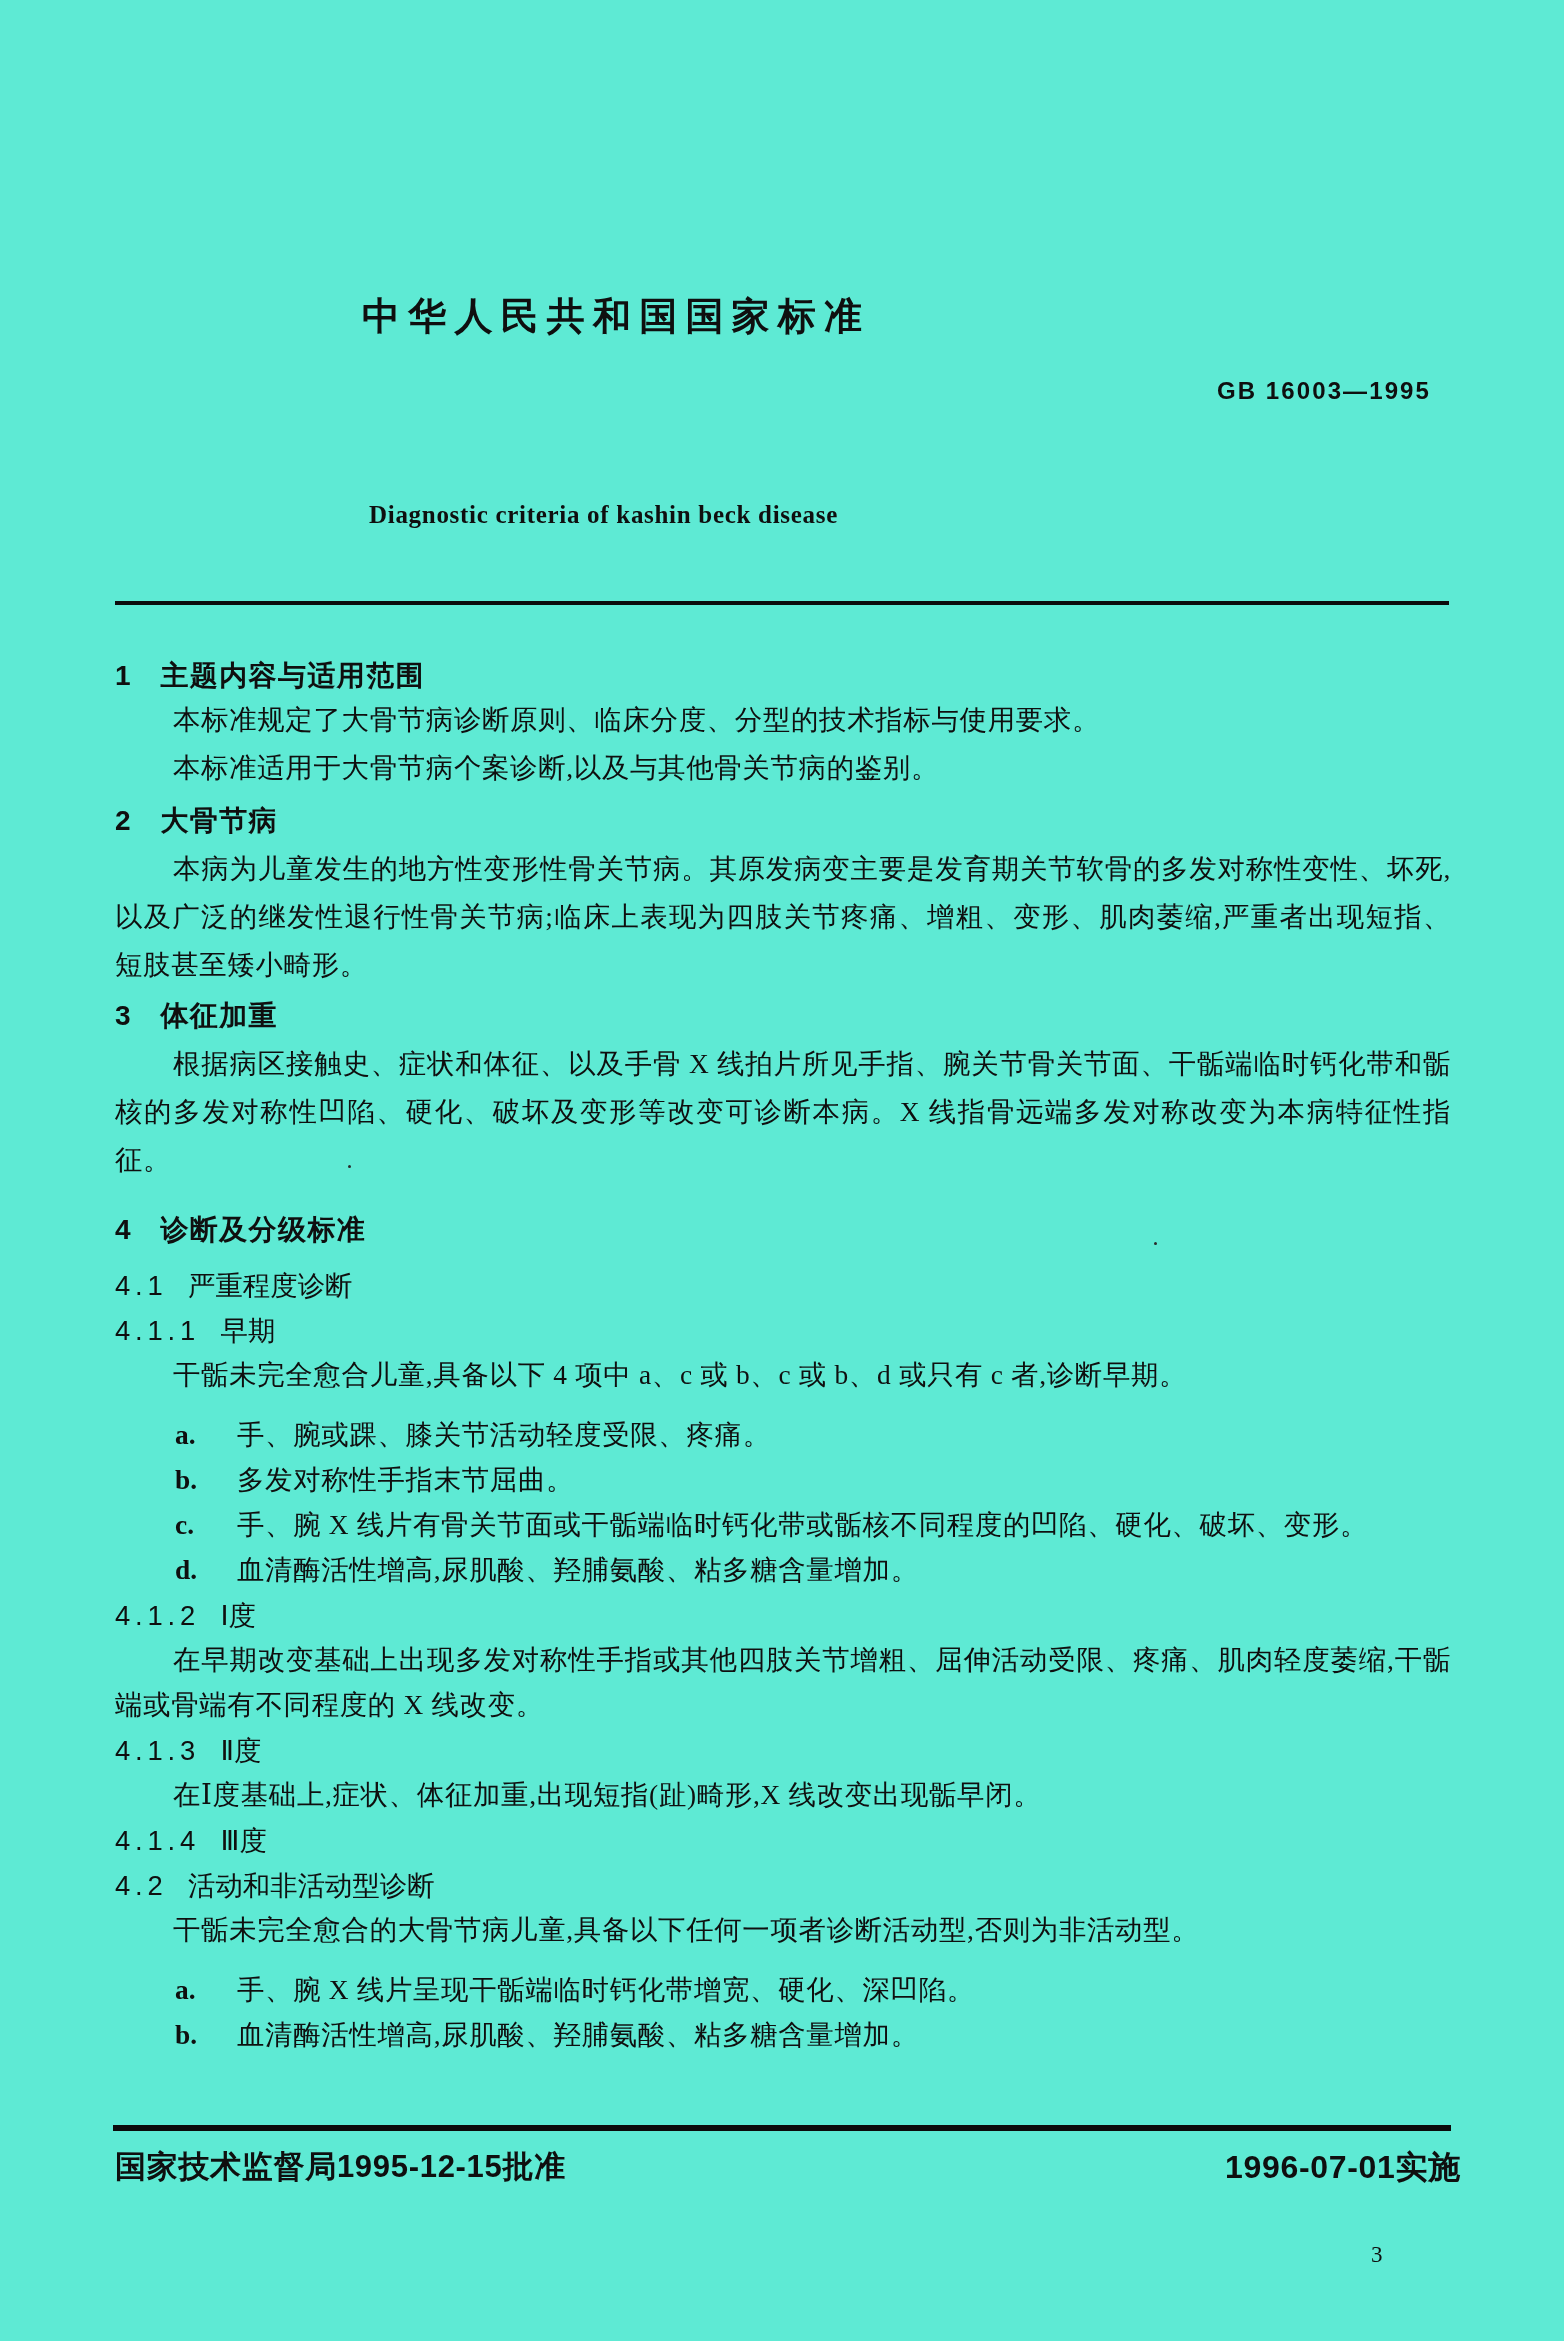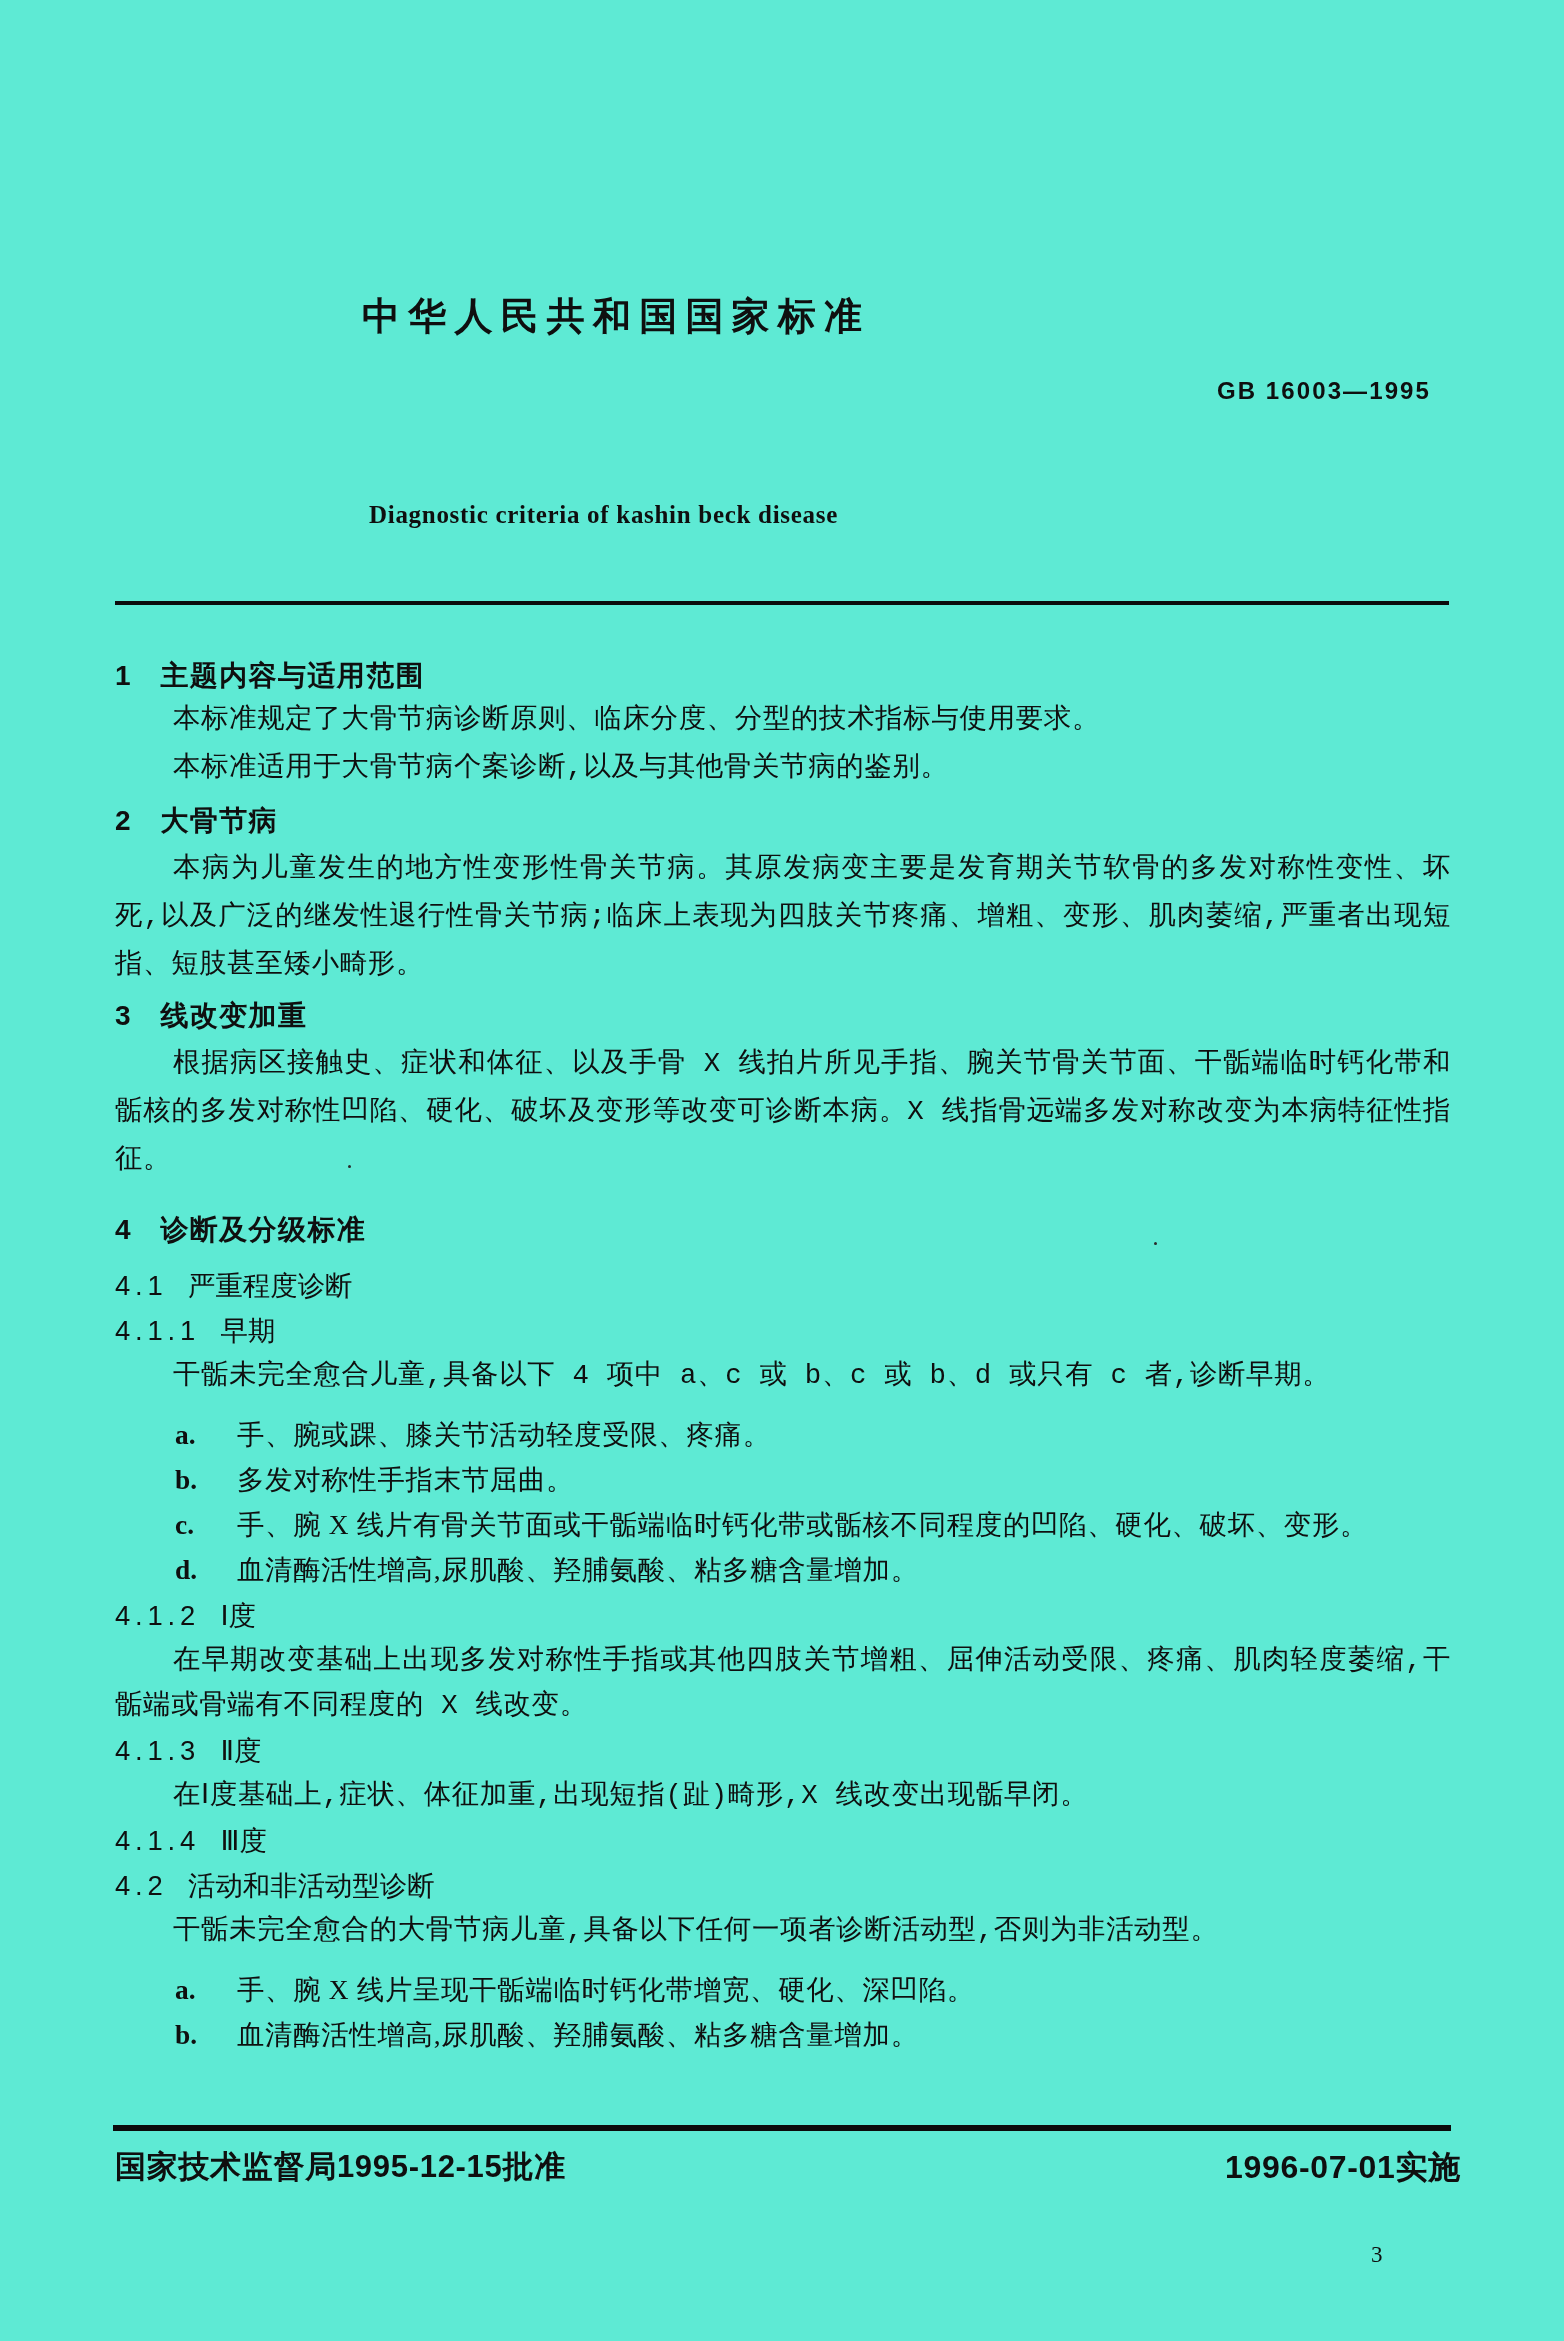--- a/index.html
+++ b/index.html
@@ -49,21 +49,21 @@
   }
   .sec-h {
     margin: 0;
     font-family: "Liberation Sans", "DejaVu Sans", sans-serif;
     font-weight: bold; font-size: 28px; line-height: 34px;
     letter-spacing: 1.4px;
   }
   .sec-h .no { display: inline-block; min-width: 18px; margin-right: 27.4px; }
   p.body {
     margin: 0; font-size: 27.4px; text-indent: 58px;
-    text-align: justify; letter-spacing: 0.7px; font-family: Liberation Mono, monospace;
+    text-align: justify; letter-spacing: 0.7px;
   }
   .lh70 { line-height: 48px; }
   .lh65 { line-height: 45px; }
   .clause-h {
     margin: 0;
     font-size: 27.4px; line-height: 45px; font-weight: normal;
     font-family: "Liberation Sans", "DejaVu Sans", sans-serif;
   }
   .clause-h .no {
     font-family: "Liberation Sans", "DejaVu Sans", sans-serif;
@@ -122,21 +122,21 @@
     </h2>
     <p class="body lh70" style="margin-top:3.4px;">本标准规定了大骨节病诊断原则、临床分度、分型的技术指标与使用要求。</p>
     <p class="body lh70">本标准适用于大骨节病个案诊断,以及与其他骨关节病的鉴别。</p>
 
     <h2 class="sec-h" style="margin-top:11.7px;">
       <span class="no">2</span><span>大骨节病</span>
     </h2>
     <p class="body lh70" style="margin-top:6.9px;">本病为儿童发生的地方性变形性骨关节病。其原发病变主要是发育期关节软骨的多发对称性变性、坏死,以及广泛的继发性退行性骨关节病;临床上表现为四肢关节疼痛、增粗、变形、肌肉萎缩,严重者出现短指、短肢甚至矮小畸形。</p>
 
     <h2 class="sec-h" style="margin-top:10.3px;">
-      <span class="no">3</span><span>线改变加重</span>
+      <span class="no">3</span><span>体征加重</span>
     </h2>
     <p class="body lh70" style="margin-top:7.5px;">根据病区接触史、症状和体征、以及手骨 X 线拍片所见手指、腕关节骨关节面、干骺端临时钙化带和骺核的多发对称性凹陷、硬化、破坏及变形等改变可诊断本病。X 线指骨远端多发对称改变为本病特征性指征。</p>
 
     <h2 class="sec-h" style="margin-top:29px;">
       <span class="no">4</span><span>诊断及分级标准</span>
     </h2>
 
     <h3 class="clause-h" style="margin-top:16px;">
       <span class="no">4.1</span><span class="t">严重程度诊断</span>
     </h3>

